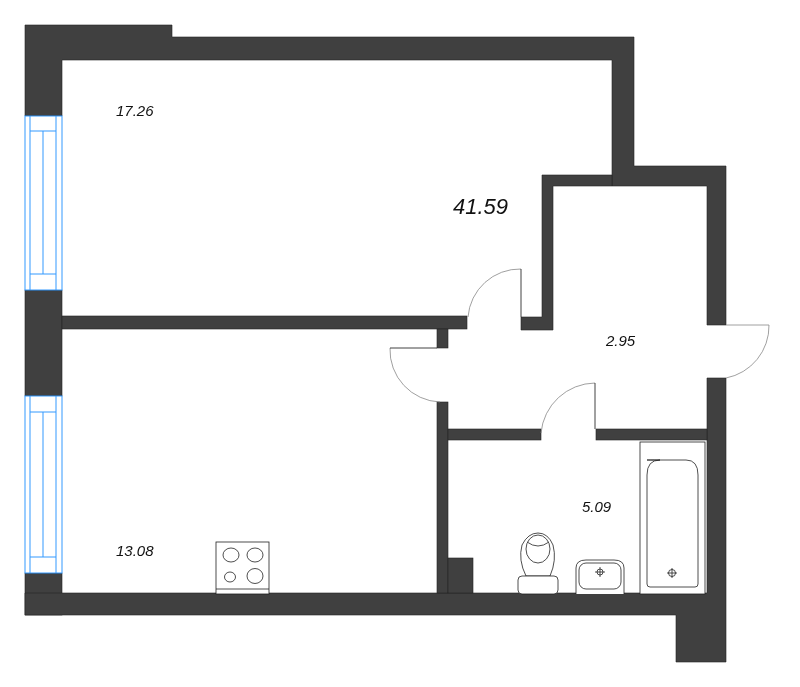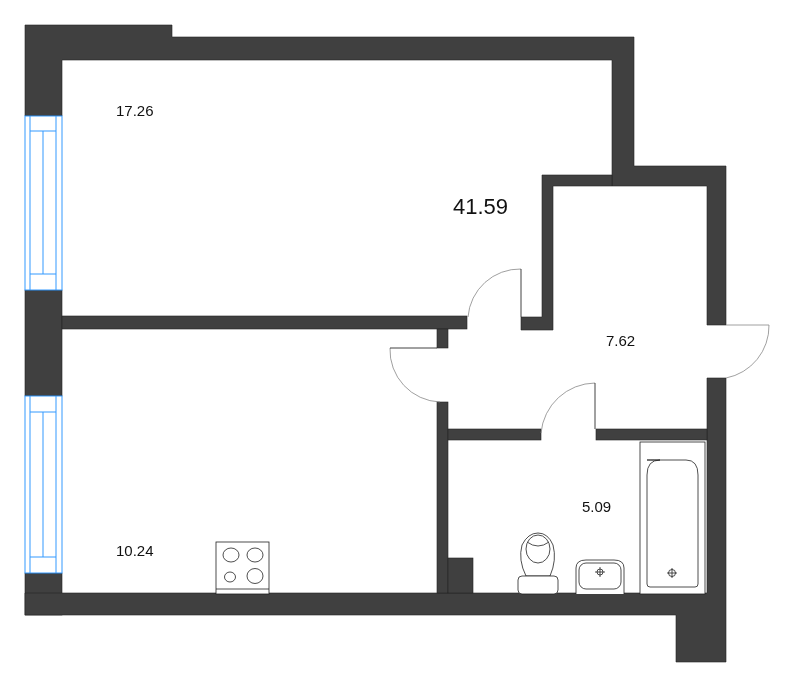--- a/index.html
+++ b/index.html
@@ -1,18 +1,18 @@
 <!DOCTYPE html>
 <html><head>
 <meta charset="utf-8">
 <style>
   html, body { margin: 0; padding: 0; background: #ffffff; }
   body { width: 800px; height: 687px; position: relative; overflow: hidden; font-family: "Liberation Sans", sans-serif; }
   svg { position: absolute; left: 0; top: 0; }
-  .label { position: absolute; color: #111; font-family: "Liberation Sans", sans-serif; white-space: nowrap; }
+  .label { position: absolute; font-style: italic; color: #111; font-family: "Liberation Sans", sans-serif; white-space: nowrap; }
   .room-label { font-size: 15px; }
   .total-label { font-size: 22px; }
 </style>
 </head>
 <body>
 
 <svg width="800" height="687" viewBox="0 0 800 687">
   <g fill="#404040" stroke="#222" stroke-width="0.6">
 
     <path d="M25 25 H172 V37 H634 V166 H726 V325 H707 V186 H612 V60 H62 V116 H25 Z"></path>
@@ -94,16 +94,16 @@
   <g fill="#fff" stroke="#222" stroke-width="0.8">
     <rect x="640" y="442" width="65" height="152"></rect>
     <path d="M647 460 Q647 460 647 460 Q648 460 660 460 H686 Q698 460 698 475 V584 Q698 587 695 587 H650 Q647 587 647 584 V475 Q647 460 660 460 Z"></path>
     <circle cx="672" cy="573" r="3.5" fill="none"></circle>
     <line x1="667" y1="573" x2="677" y2="573"></line>
     <line x1="672" y1="568" x2="672" y2="578"></line>
   </g>
 </svg>
 
 <div class="label room-label" style="left:116px; top:102px;">17.26</div>
-<div class="label room-label" style="left:116px; top:542px;">10.24</div>
-<div class="label room-label" style="left:606px; top:332px;">7.62</div>
+<div class="label room-label" style="left:116px; top:542px;">13.08</div>
+<div class="label room-label" style="left:606px; top:332px;">2.95</div>
 <div class="label room-label" style="left:582px; top:498px;">5.09</div>
 <div class="label total-label" style="left:453px; top:194px;">41.59</div>
 
 </body></html>

